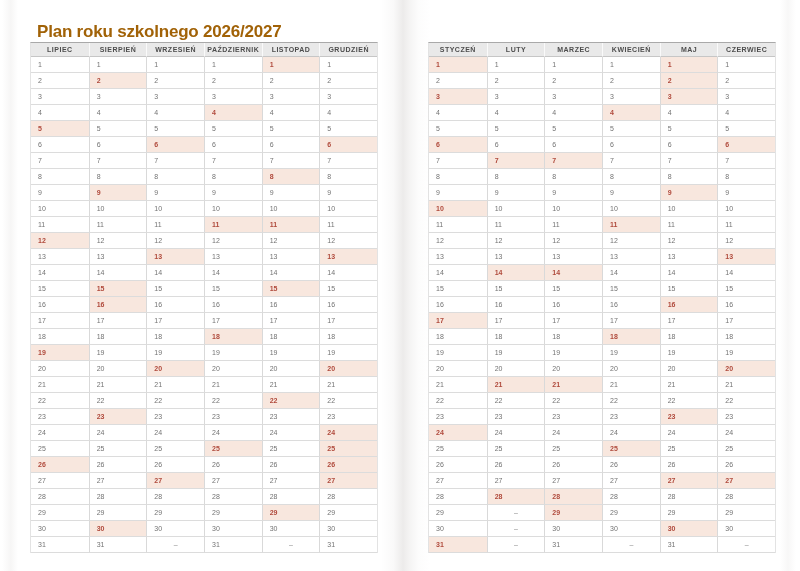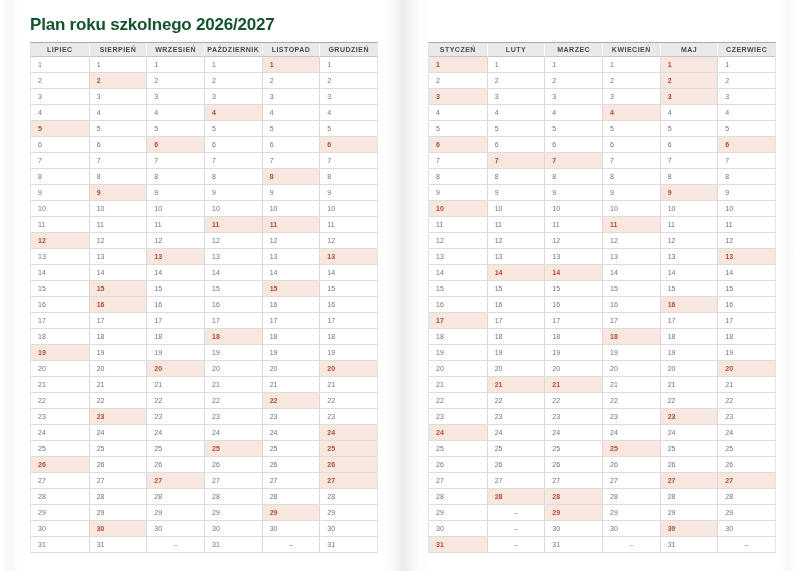--- a/index.html
+++ b/index.html
@@ -41,26 +41,26 @@
   }
   .edge-shadow.right {
     left: 780px;
     background: linear-gradient(to right,
       rgba(110,100,95,0) 0%, rgba(110,100,95,0.05) 50%, rgba(110,100,95,0) 100%);
   }
 
   .page-title {
     position: absolute;
     left: 30px; top: 15px;
-    margin: 0;
+    margin: 7px;
     font-size: 17px;
     line-height: 20px;
     font-weight: bold;
     letter-spacing: -0.2px;
-    color: #14532d;
+    color: #a16207;
     z-index: 2;
   }
 
   .month-table {
     position: absolute;
     top: 42px;
     width: 346px;
     display: flex;
     border-top: 1px solid #a9a9a9;
     border-left: 1px solid #e3e3e3;

